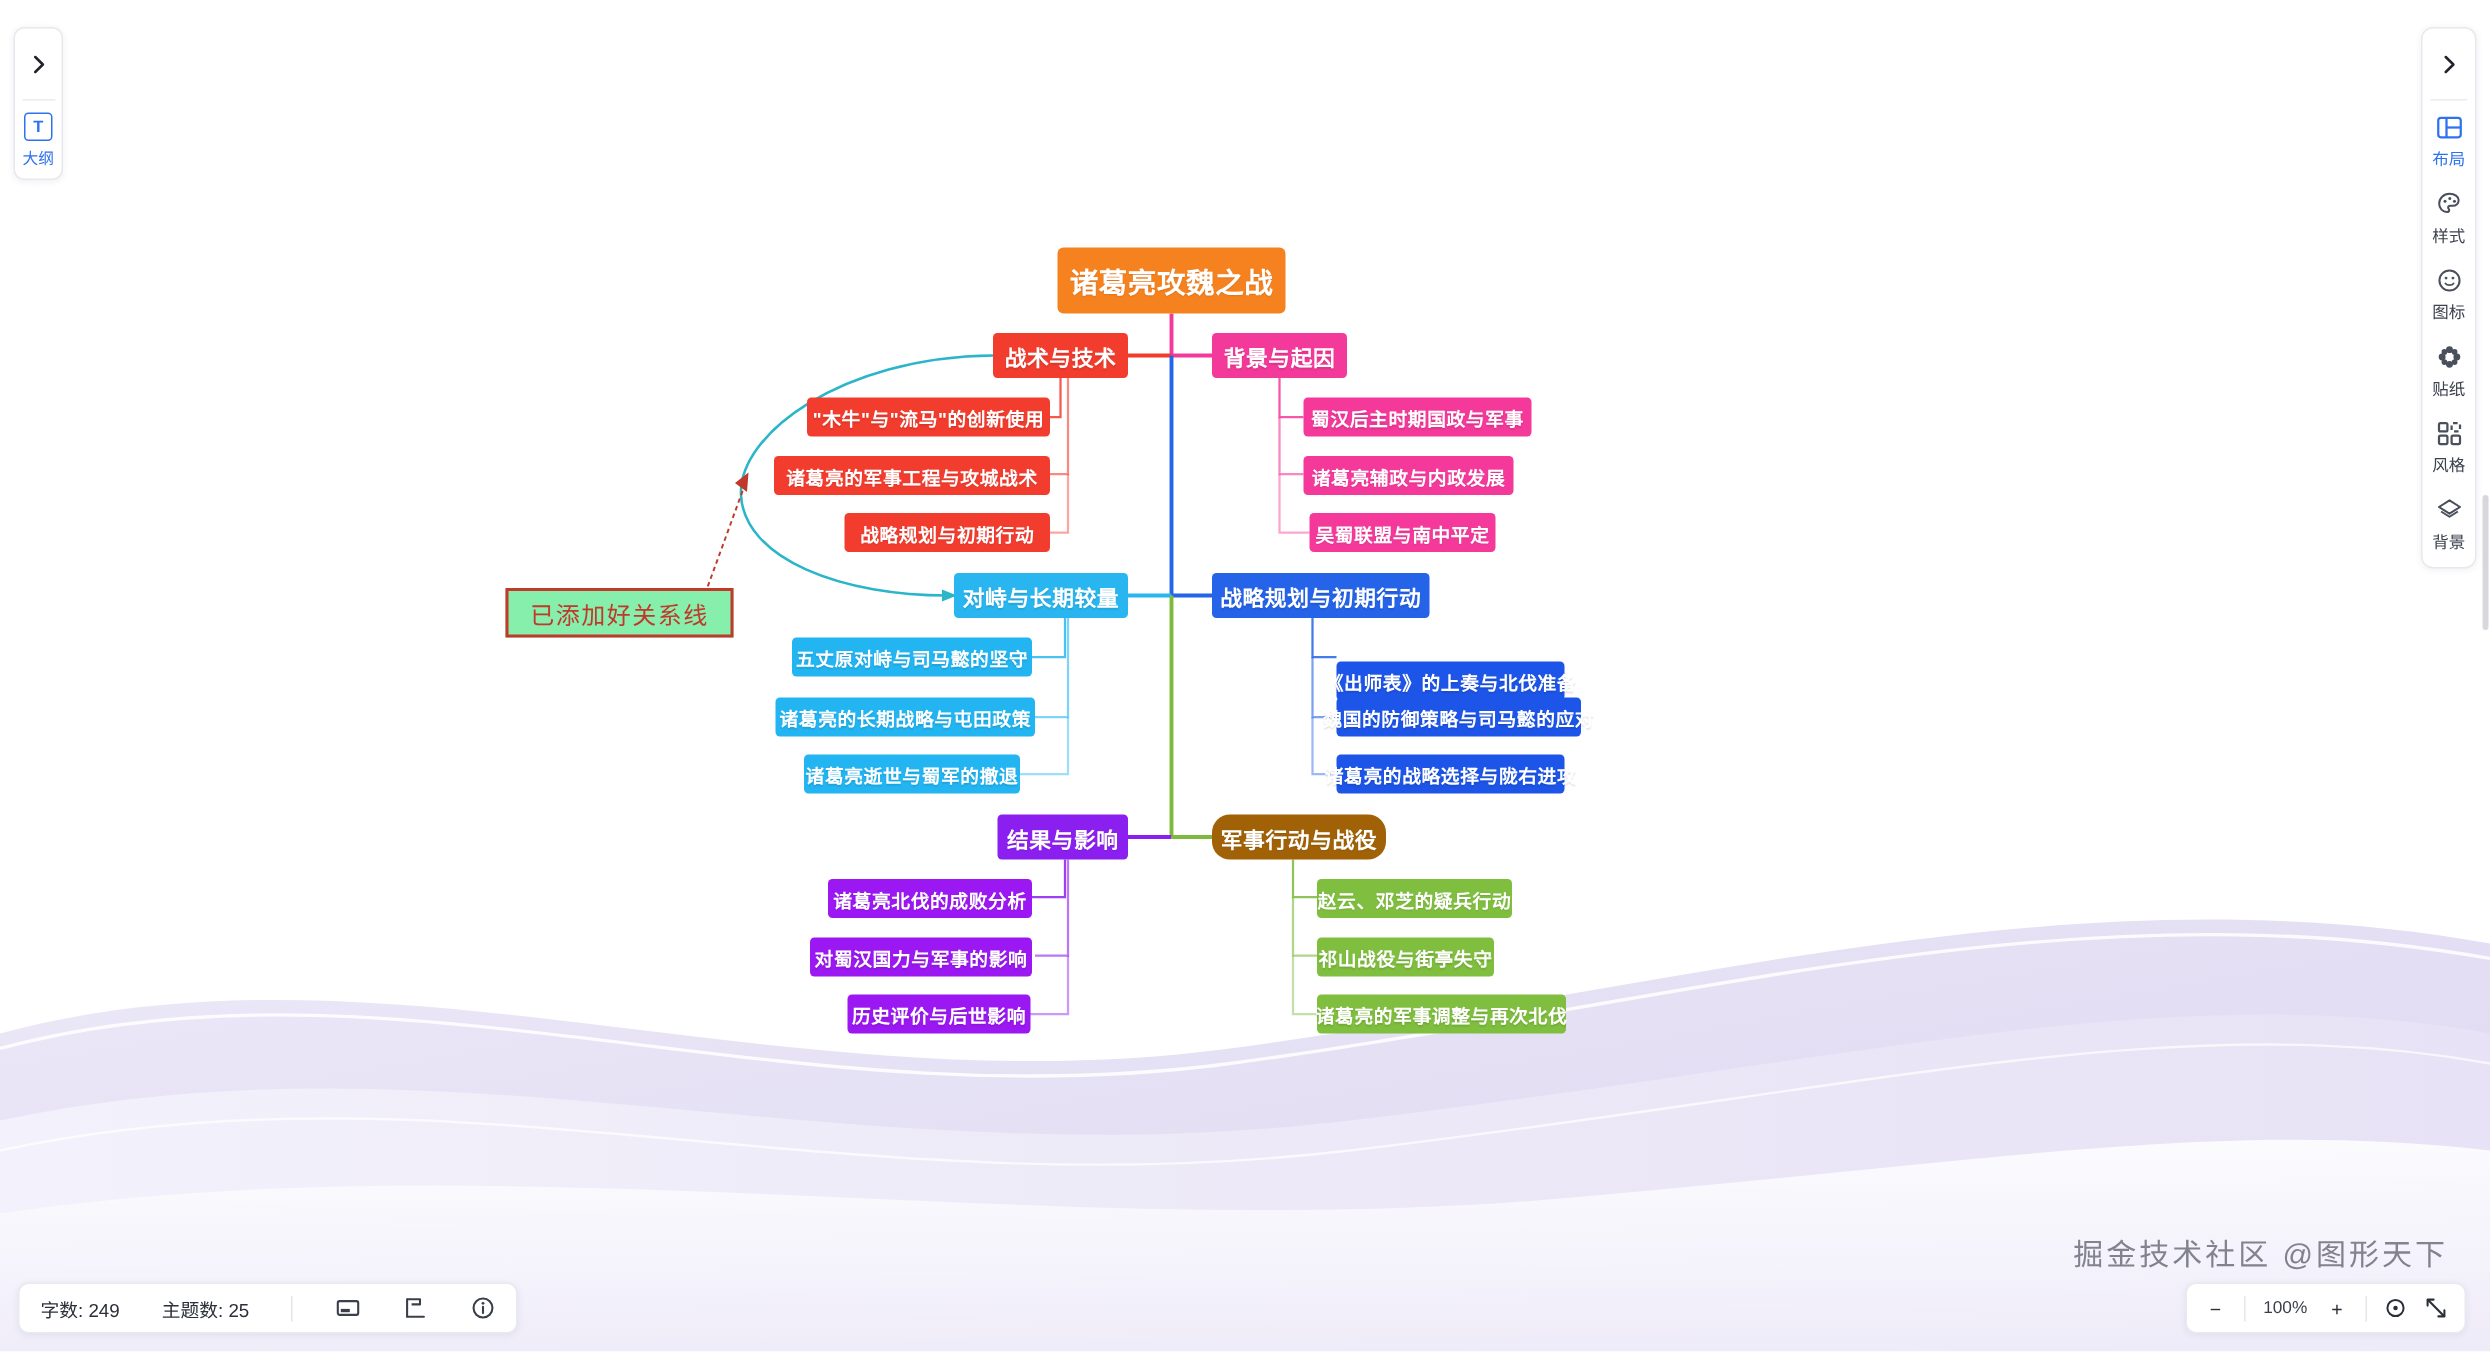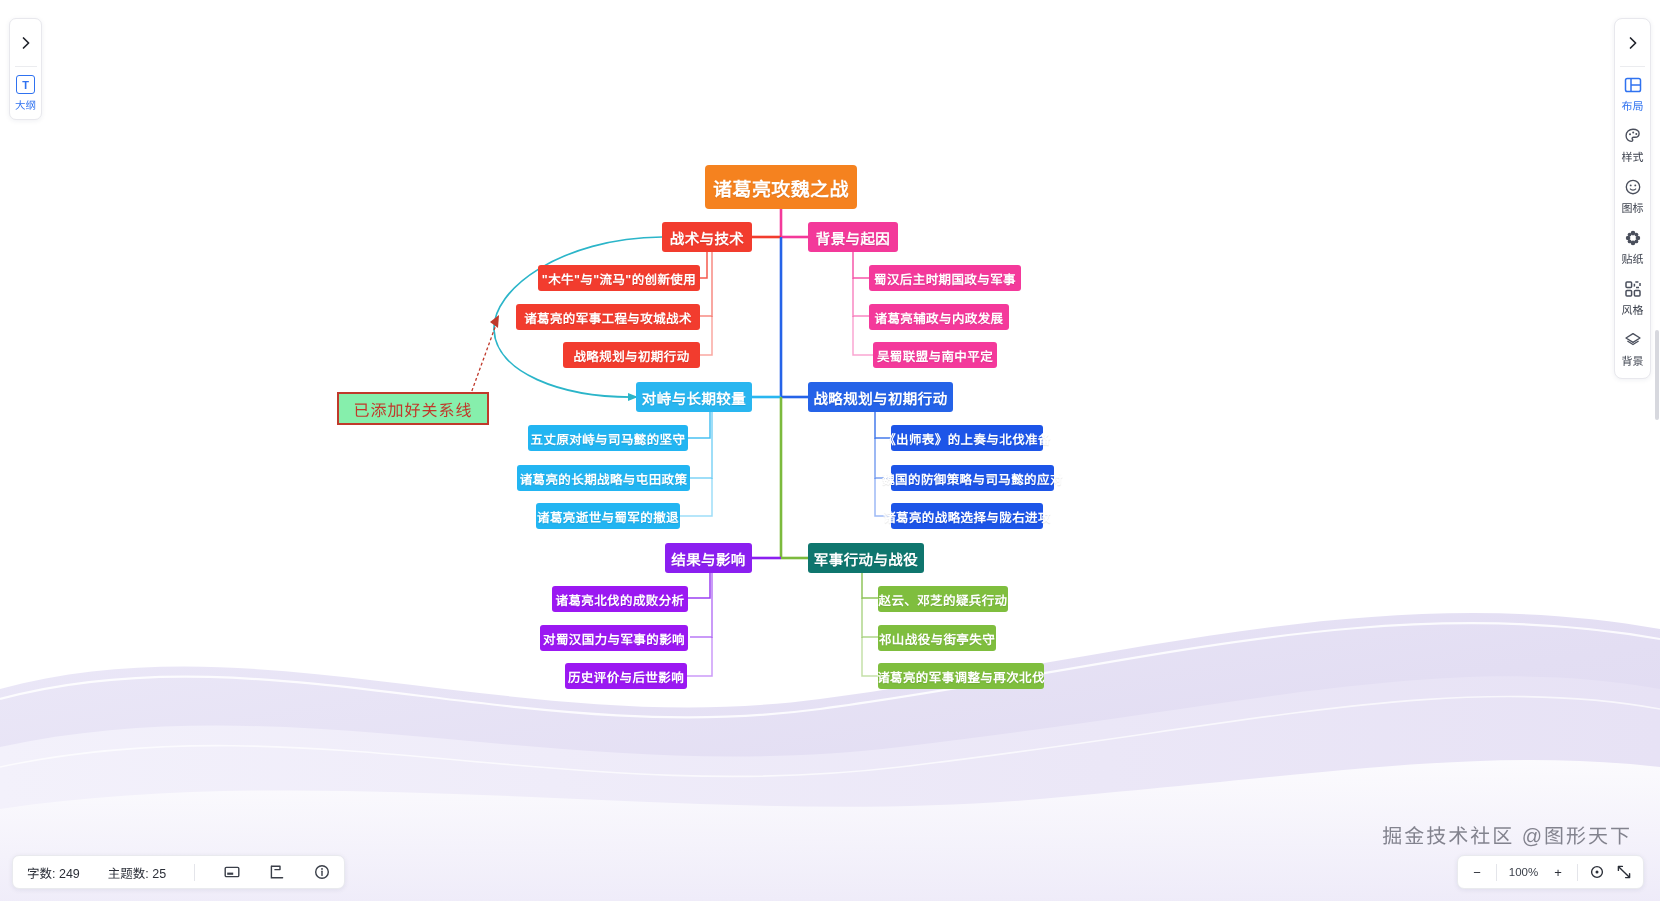--- a/index.html
+++ b/index.html
@@ -30,21 +30,21 @@
   .node.l1   { font-size: 14.5px; }
   .node.l2   { font-size: 12.5px; font-weight: 700; }
 
   
   .c-root { background: #f5821f; }
   .c-red  { background: #f23c2e; }
   .c-pink { background: #f3399a; }
   .c-cyan { background: #29b6f0; }
   .c-blue { background: #2563e8; }
   .c-purp { background: #8b1ff0; }
-  .c-grn  { background: #0f766e; }
+  .c-grn  { background: #a16207; border-radius: 12px; }
   .c-red2  { background: #f23c2e; }
   .c-pink2 { background: #f4399b; }
   .c-cyan2 { background: #22b5f2; }
   .c-blue2 { background: #1d55e8; }
   .c-purp2 { background: #9b18f2; }
   .c-grn2  { background: #7fbe3e; }
 
   
   .annot {
     position: absolute; border: 2px solid #c0392b; background: #86efac;
@@ -226,21 +226,21 @@
     <div class="node l2 c-pink2" style="left:869px; top:265px; width:152px; height:26px;">蜀汉后主时期国政与军事</div>
     <div class="node l2 c-pink2" style="left:869px; top:304px; width:140px; height:26px;">诸葛亮辅政与内政发展</div>
     <div class="node l2 c-pink2" style="left:873px; top:342px; width:124px; height:26px;">吴蜀联盟与南中平定</div>
 
     <div class="node l1 c-cyan" style="left:636px; top:382px; width:116px; height:30px;">对峙与长期较量</div>
     <div class="node l2 c-cyan2" style="left:528px; top:425px; width:160px; height:26px;">五丈原对峙与司马懿的坚守</div>
     <div class="node l2 c-cyan2" style="left:517px; top:465px; width:173px; height:26px;">诸葛亮的长期战略与屯田政策</div>
     <div class="node l2 c-cyan2" style="left:536px; top:503px; width:144px; height:26px;">诸葛亮逝世与蜀军的撤退</div>
 
     <div class="node l1 c-blue" style="left:808px; top:382px; width:145px; height:30px;">战略规划与初期行动</div>
-    <div class="node l2 c-blue2" style="left:891px; top:425px; width:152px; height:26px;">《出师表》的上奏与北伐准备</div>
+    <div class="node l2 c-blue2" style="left:891px; top:441px; width:152px; height:26px;">《出师表》的上奏与北伐准备</div>
     <div class="node l2 c-blue2" style="left:891px; top:465px; width:163px; height:26px;">魏国的防御策略与司马懿的应对</div>
     <div class="node l2 c-blue2" style="left:891px; top:503px; width:152px; height:26px;">诸葛亮的战略选择与陇右进攻</div>
 
     <div class="node l1 c-purp" style="left:665px; top:543px; width:87px; height:30px;">结果与影响</div>
     <div class="node l2 c-purp2" style="left:552px; top:586px; width:136px; height:26px;">诸葛亮北伐的成败分析</div>
     <div class="node l2 c-purp2" style="left:540px; top:625px; width:148px; height:26px;">对蜀汉国力与军事的影响</div>
     <div class="node l2 c-purp2" style="left:565px; top:663px; width:122px; height:26px;">历史评价与后世影响</div>
 
     <div class="node l1 c-grn" style="left:808px; top:543px; width:116px; height:30px;">军事行动与战役</div>
     <div class="node l2 c-grn2" style="left:878px; top:586px; width:130px; height:26px;">赵云、邓芝的疑兵行动</div>

